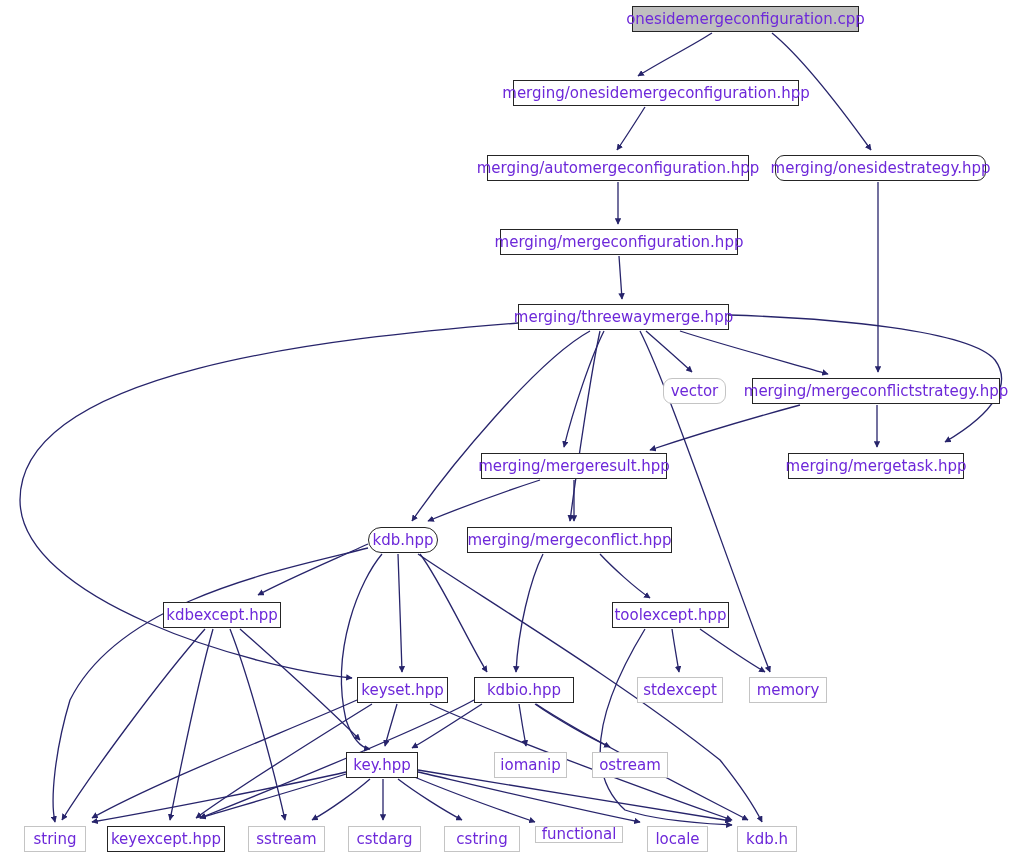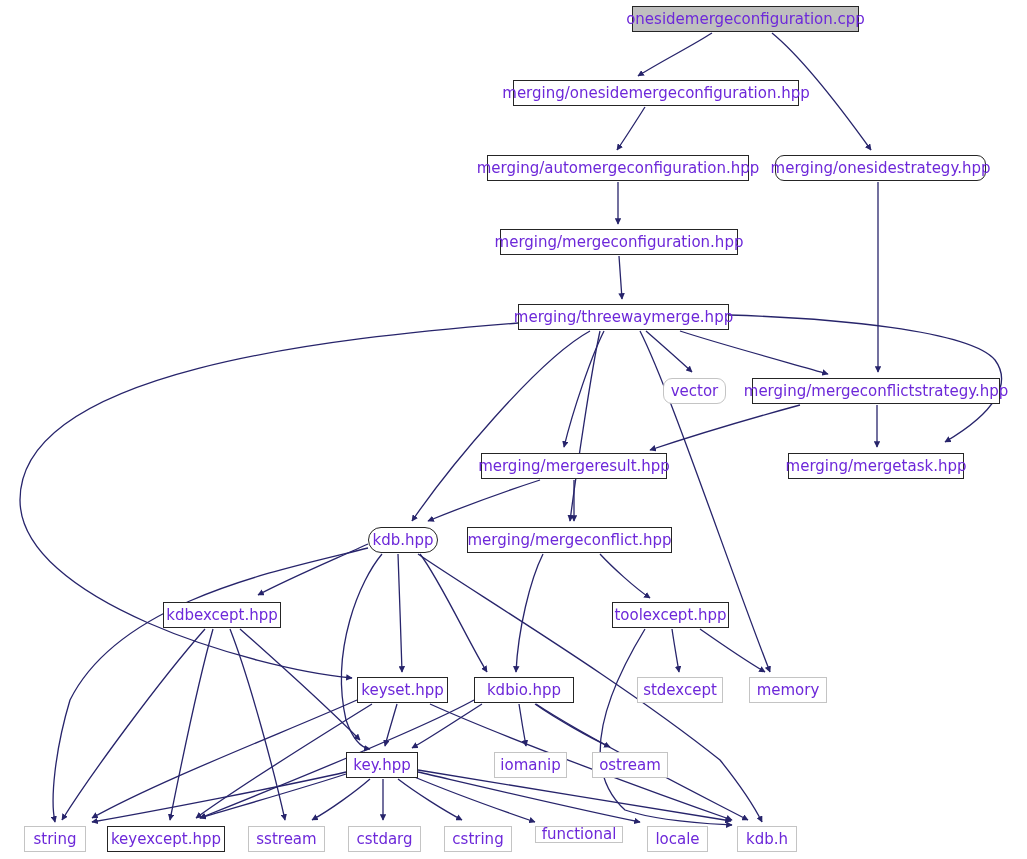--- a/index.html
+++ b/index.html
@@ -179,21 +179,21 @@
       </div>
       <div class="node local" style="left: 107px; top: 826px; width: 118px; height: 26px;">
         <span class="node-label">keyexcept.hpp</span>
       </div>
       <div class="node system" style="left: 248px; top: 826px; width: 77px; height: 26px;">
         <span class="node-label">sstream</span>
       </div>
       <div class="node system" style="left: 348px; top: 826px; width: 73px; height: 26px;">
         <span class="node-label">cstdarg</span>
       </div>
-      <div class="node system" style="left: 444px; top: 826px; width: 68px; height: 26px;">
+      <div class="node system" style="left: 444px; top: 826px; width: 76px; height: 26px;">
         <span class="node-label">cstring</span>
       </div>
       <div class="node system" style="left: 535px; top: 826px; width: 88px; height: 17px;">
         <span class="node-label">functional</span>
       </div>
       <div class="node system" style="left: 647px; top: 826px; width: 61px; height: 26px;">
         <span class="node-label">locale</span>
       </div>
       <div class="node system" style="left: 737px; top: 826px; width: 60px; height: 26px;">
         <span class="node-label">kdb.h</span>

